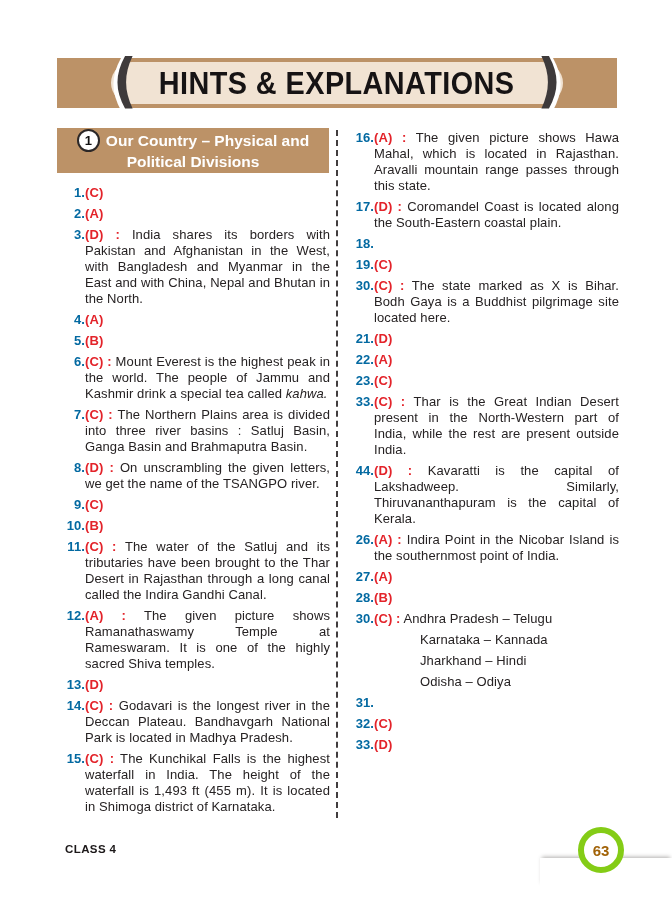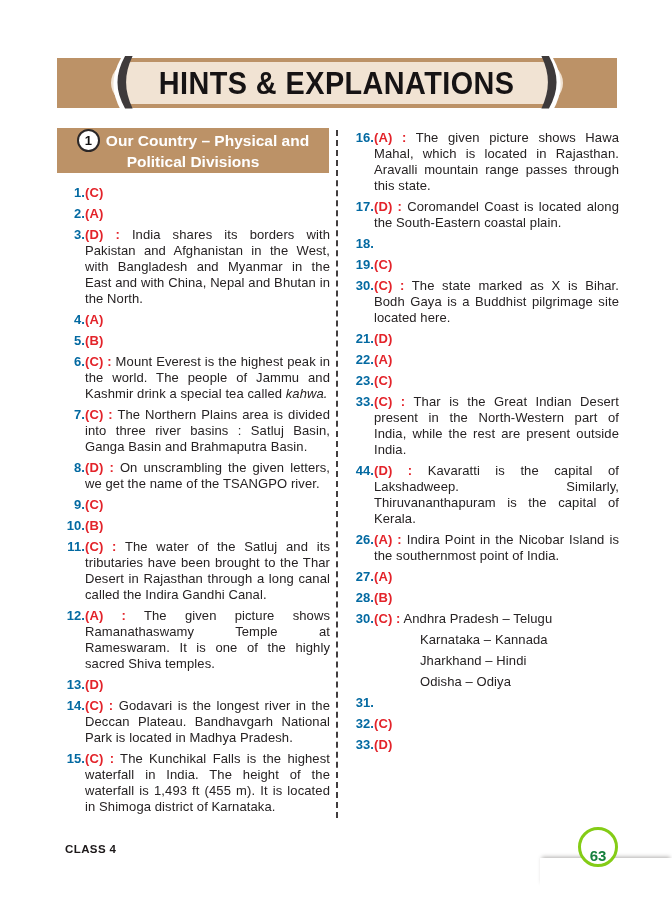--- a/index.html
+++ b/index.html
@@ -46,22 +46,22 @@
   .ans{color:#e3232a;font-weight:700;}
   .sub-line{margin-left:46px;margin-top:5px;text-align:left;}
   
   .class-label{position:absolute;left:57px;top:843px;font-size:11.5px;font-weight:700;letter-spacing:0.4px;color:#1c1819;margin-left:8px;}
   .page-fade{
     position:absolute;left:540px;top:858px;width:132px;height:30px;background:#ffffff;
     box-shadow:0 -3px 4px -2px rgba(80,75,70,0.45);
   }
   .page-circle{
     position:absolute;left:578px;top:827px;width:34px;height:34px;border-radius:50%;
-    background:#ffffff;border:3px solid #84cc16;display:flex;align-items:flex-end;justify-content:center;
-    font-size:15px;font-weight:700;color:#15803d;
+    background:#ffffff;border:6px solid #84cc16;display:flex;align-items:center;justify-content:center;
+    font-size:15px;font-weight:700;color:#a16207;
   }
 </style>
 </head>
 <body>
 
 <div class="sheet">
 
   <div class="header-band">
     <div class="header-pill">
       <span class="paren paren-l">(</span>

